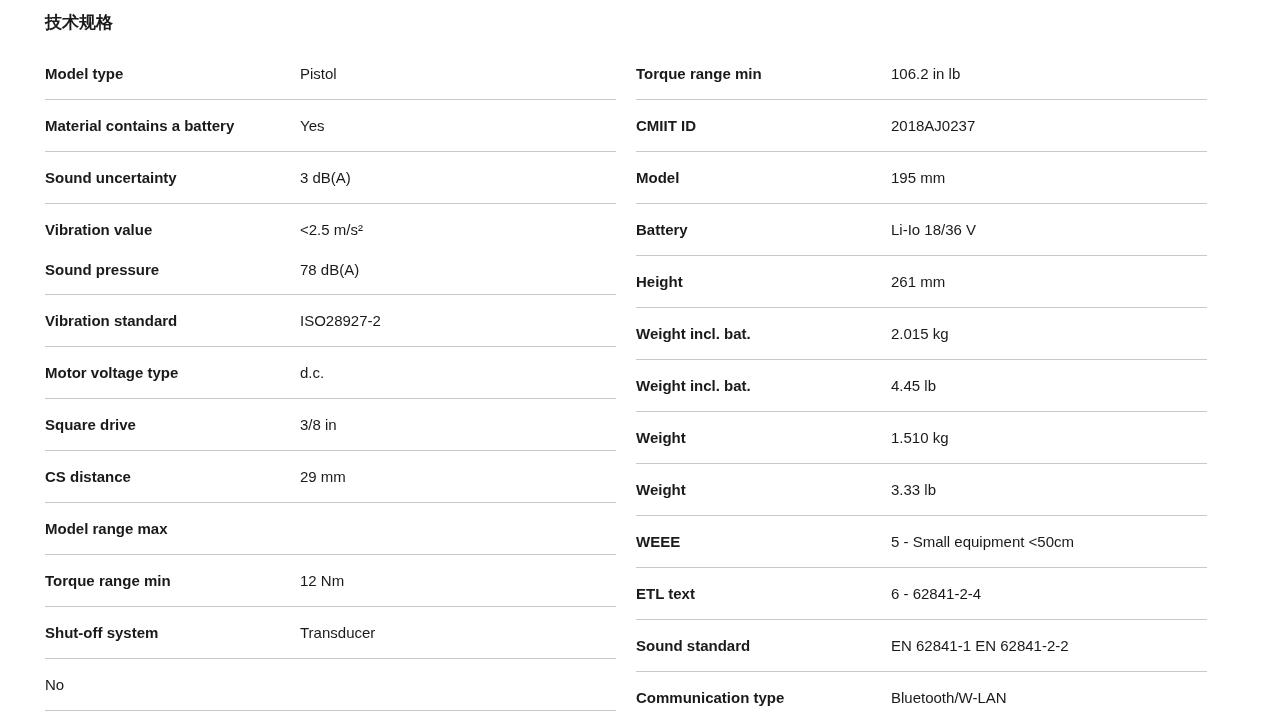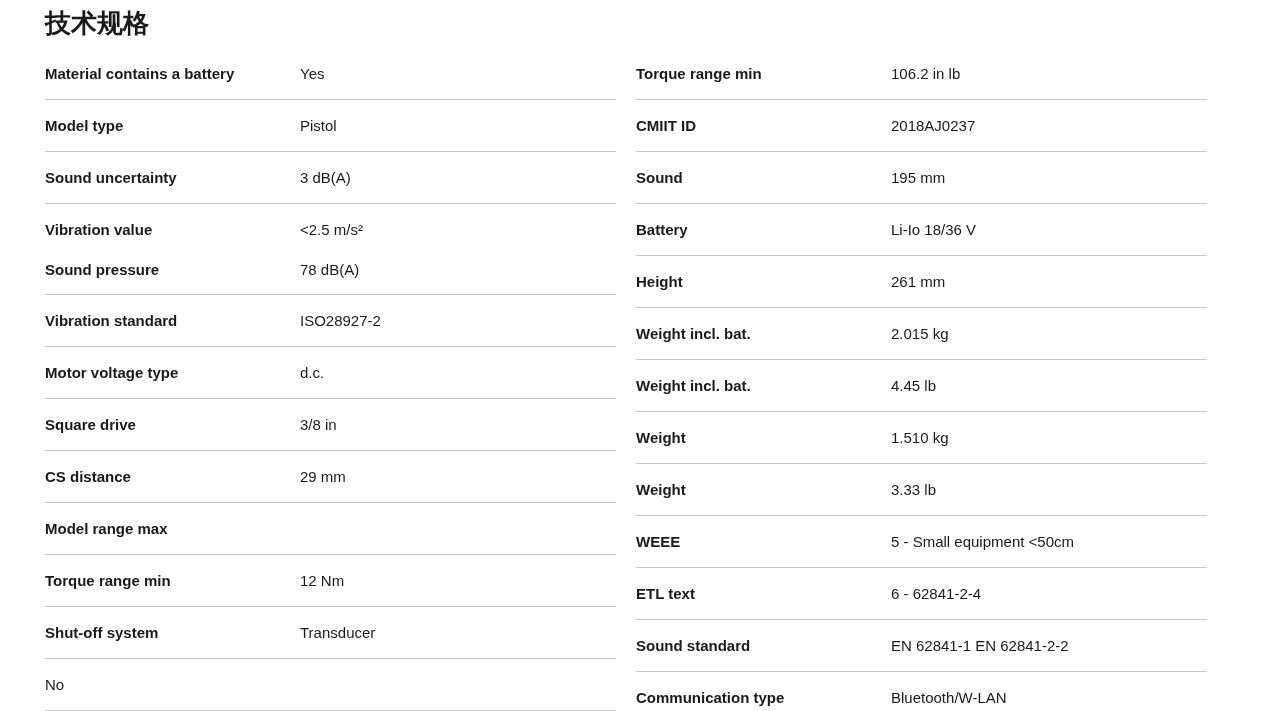--- a/index.html
+++ b/index.html
@@ -14,21 +14,21 @@
     font-family: "Liberation Sans", sans-serif;
     color: var(--text);
   }
   .page {
     width: 1284px;
     height: 711px;
     overflow: hidden;
     padding: 8px 77px 0 45px;
   }
   .title {
-    font-size: 26px;
+    font-size: 17px;
     line-height: 30px;
     font-weight: 700;
     margin: 0 0 10px 0;
     color: var(--text);
   }
   .columns {
     display: flex;
     gap: 20px;
     align-items: flex-start;
     width: 1162px;
@@ -69,32 +69,32 @@
 </style>
 </head>
 <body>
 
 <div class="page">
   <h1 class="title">技术规格</h1>
   <div class="columns">
     <div class="col" id="col-left">
         <div class="section">
           <div class="row">
+            <span class="label">Model type</span>
+            <span class="value">Pistol</span>
+          </div>
+        </div>
+        <div class="section">
+          <div class="row">
             <span class="label">Material contains a battery</span>
             <span class="value">Yes</span>
           </div>
         </div>
         <div class="section">
           <div class="row">
-            <span class="label">Model type</span>
-            <span class="value">Pistol</span>
-          </div>
-        </div>
-        <div class="section">
-          <div class="row">
             <span class="label">Sound uncertainty</span>
             <span class="value">3 dB(A)</span>
           </div>
         </div>
         <div class="section multi">
           <div class="row">
             <span class="label">Vibration value</span>
             <span class="value">&lt;2.5 m/s²</span>
           </div>
           <div class="row">
@@ -157,21 +157,21 @@
           </div>
         </div>
         <div class="section">
           <div class="row">
             <span class="label">CMIIT ID</span>
             <span class="value">2018AJ0237</span>
           </div>
         </div>
         <div class="section">
           <div class="row">
-            <span class="label">Sound</span>
+            <span class="label">Model</span>
             <span class="value">195 mm</span>
           </div>
         </div>
         <div class="section">
           <div class="row">
             <span class="label">Battery</span>
             <span class="value">Li-Io 18/36 V</span>
           </div>
         </div>
         <div class="section">

